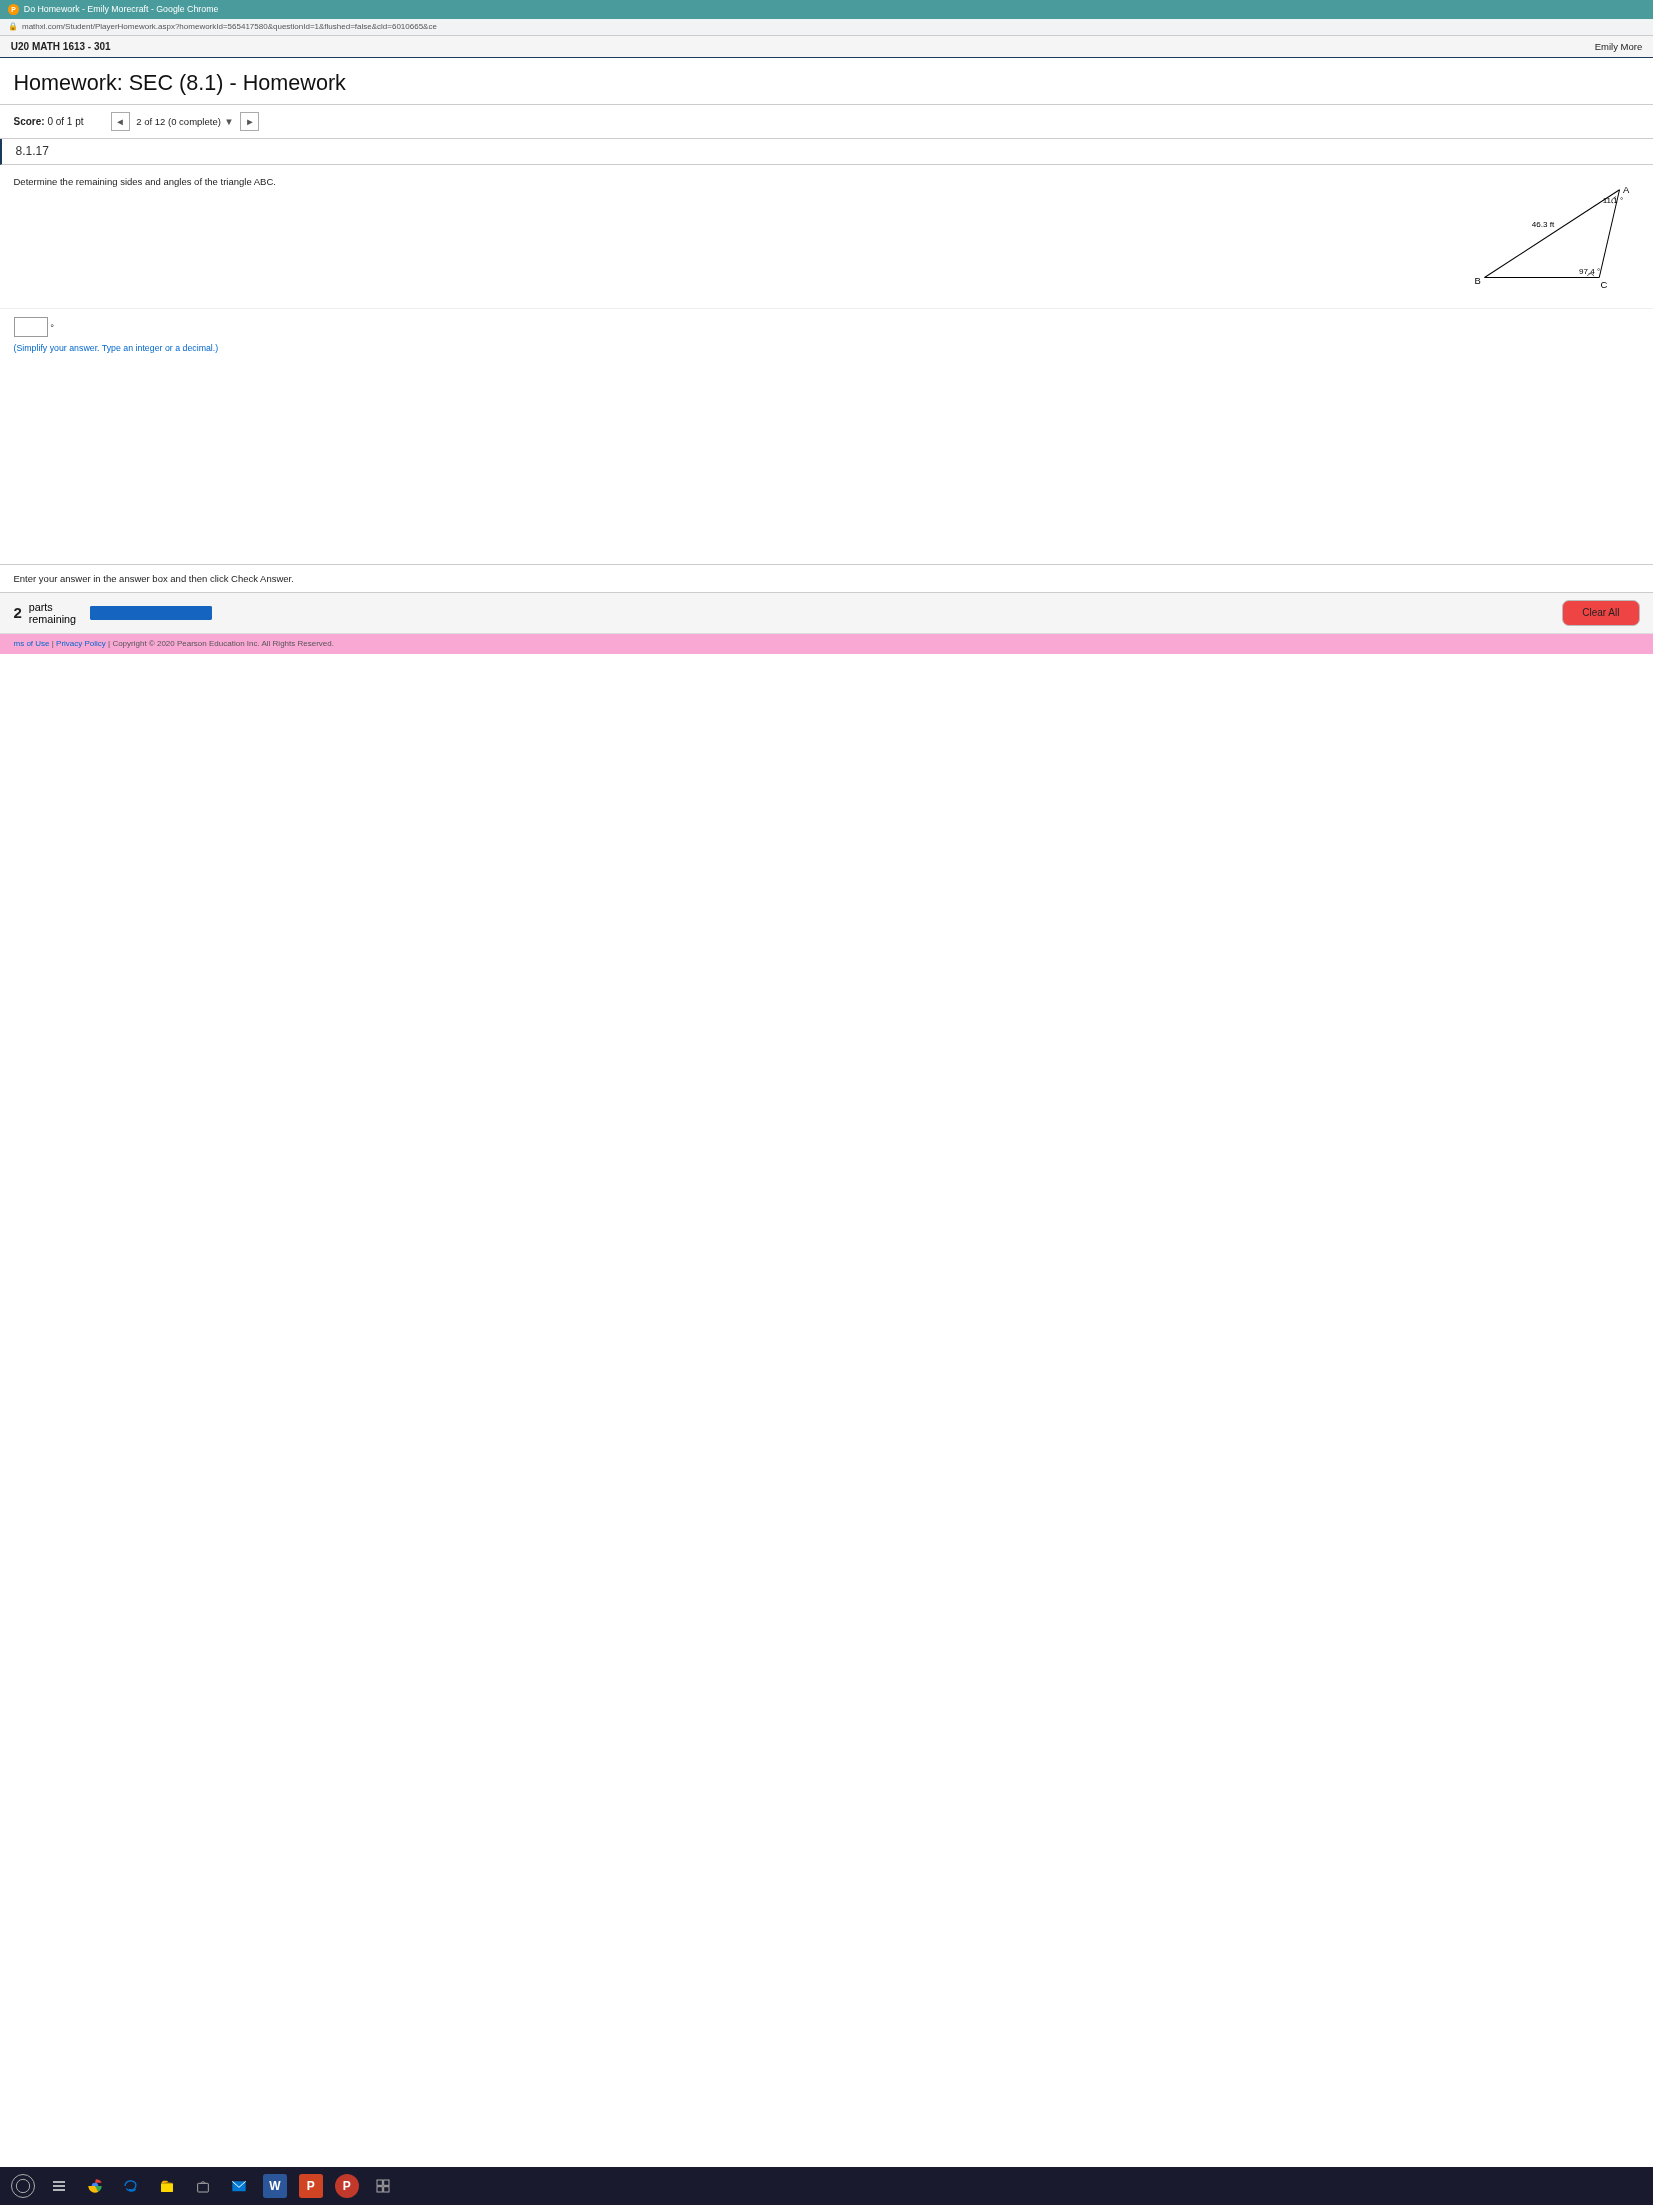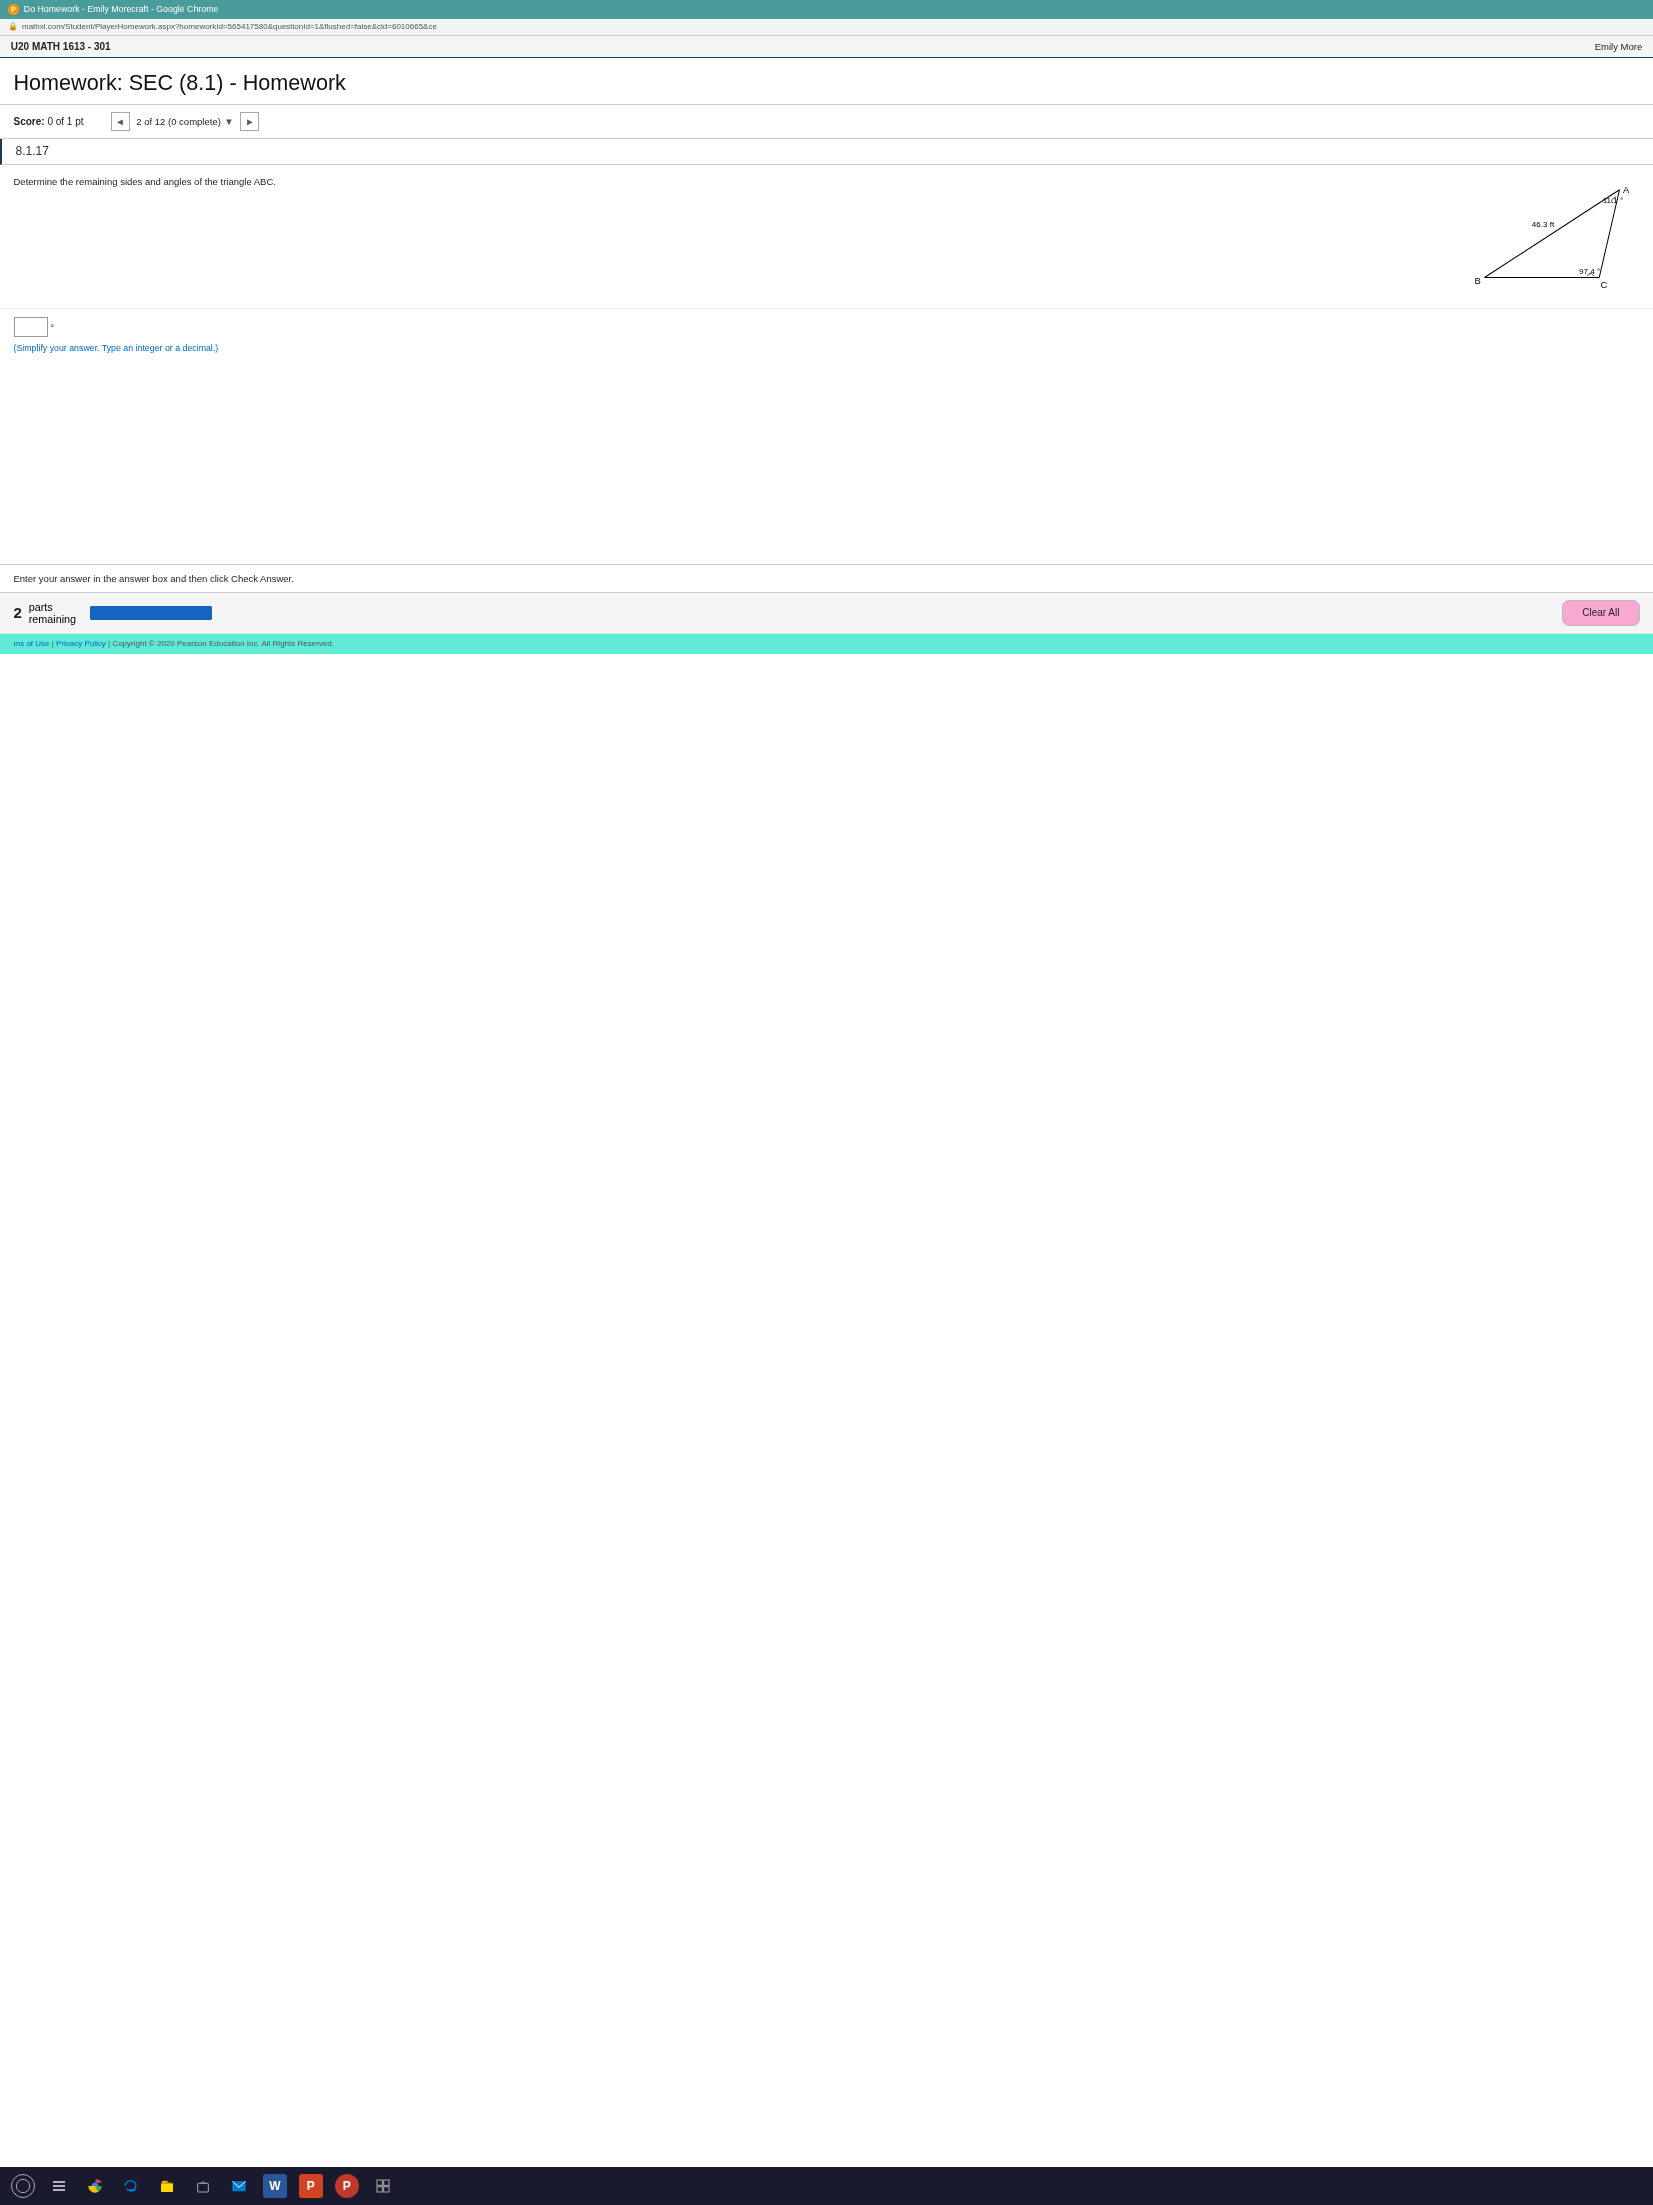--- a/index.html
+++ b/index.html
@@ -226,30 +226,30 @@
     }
     .progress-bar-container {
       width: 122px;
       height: 13.5px;
       background: #1565c0;
       border-radius: 1.4px;
       margin-left: 6.8px;
     }
     .clear-all-btn {
       padding: 6.8px 19px;
-      background: #f9a8d4;
+      background: #ef4444;
       border: 0.7px solid #bbb;
       font-size: 10px;
       cursor: pointer;
       color: #222;
       border-radius: 7px;
     }
 
     .footer {
-      background: #5eead4;
+      background: #f9a8d4;
       border-top: 0.7px solid #ddd;
       padding: 5.4px 13.5px;
       font-size: 8px;
       color: #555;
     }
     .footer a {
       color: #0066cc;
       text-decoration: none;
     }
 

